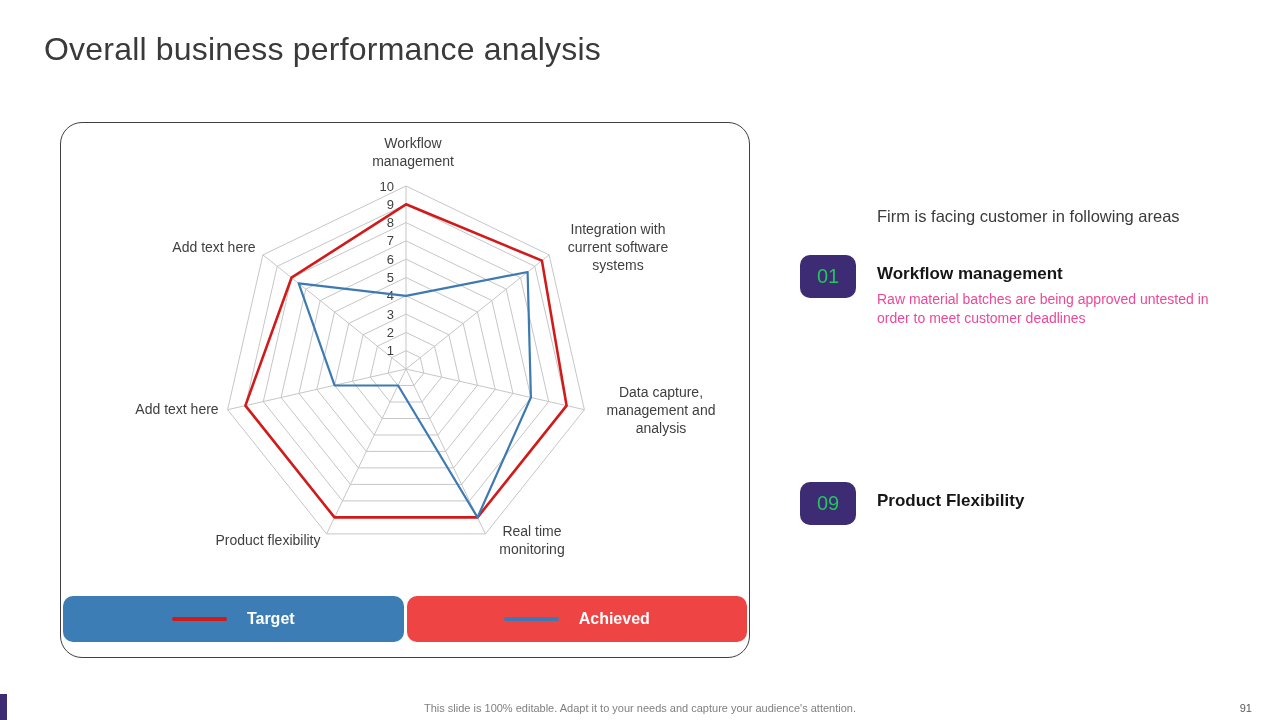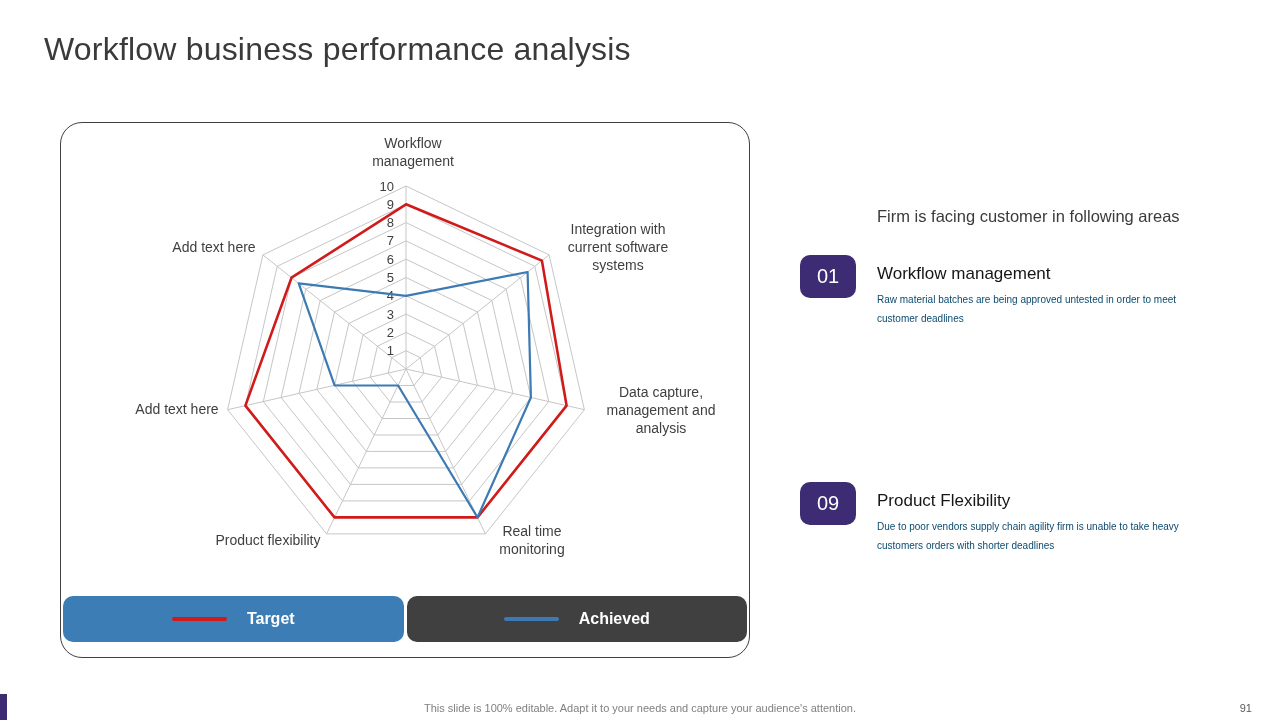--- a/index.html
+++ b/index.html
@@ -39,46 +39,46 @@
   .legend-label { color:#ffffff; font-size:16px; font-weight:700; }
   .panel-heading {
     position:absolute; left:877px; top:207px;
     font-size:16.5px; color:#3b3b3b;
   }
   .panel-item { position:absolute; left:800px; width:430px; }
   .badge {
     position:absolute; left:0; top:0;
     width:56px; height:43px;
     background:#3d2b73; border-radius:10px;
-    color:#ffffff; font-size:20px;
+    color:#22c55e; font-size:20px;
     display:flex; align-items:center; justify-content:center;
   }
   .item-content { margin-left:77px; padding-top:9px; }
-  .item-title { font-size:17px; font-weight:400; color:#161616; }
+  .item-title { font-size:17px; font-weight:700; color:#161616; }
   .item-desc {
     margin-top:6px; width:338px;
-    font-size:10px; line-height:19px; color:#0c4a6e;
+    font-size:14px; line-height:19px; color:#ec4899;
   }
   .footer {
     position:absolute; left:0; right:0; bottom:6px;
     text-align:center; font-size:11px; color:#808080;
   }
   .page-number {
     position:absolute; right:28px; bottom:6px;
     font-size:11px; color:#595959;margin-left:46px;
   }
   .corner-mark {
     position:absolute; left:0; bottom:0;
     width:7px; height:26px; background:#3d2b73;
   }
 </style>
 </head>
 <body>
 
-<div class="title">Workflow business performance analysis</div>
+<div class="title">Overall business performance analysis</div>
 
 <div class="card">
   <svg id="radar-svg" width="687" height="470">
       <polygon points="345.0,227.7 359.3,234.6 362.8,250.1 352.9,262.5 337.1,262.5 327.2,250.1 330.7,234.6" fill="none" stroke="#c6c6c6" stroke-width="1"></polygon>
       <polygon points="345.0,209.4 373.6,223.2 380.7,254.1 360.9,279.0 329.1,279.0 309.3,254.1 316.4,223.2" fill="none" stroke="#c6c6c6" stroke-width="1"></polygon>
       <polygon points="345.0,191.1 387.9,211.8 398.5,258.2 368.8,295.5 321.2,295.5 291.5,258.2 302.1,211.8" fill="none" stroke="#c6c6c6" stroke-width="1"></polygon>
       <polygon points="345.0,172.8 402.2,200.4 416.4,262.3 376.8,312.0 313.2,312.0 273.6,262.3 287.8,200.4" fill="none" stroke="#c6c6c6" stroke-width="1"></polygon>
       <polygon points="345.0,154.5 416.5,189.0 434.2,266.4 384.7,328.4 305.3,328.4 255.8,266.4 273.5,189.0" fill="none" stroke="#c6c6c6" stroke-width="1"></polygon>
       <polygon points="345.0,136.2 430.8,177.5 452.0,270.4 392.6,344.9 297.4,344.9 238.0,270.4 259.2,177.5" fill="none" stroke="#c6c6c6" stroke-width="1"></polygon>
       <polygon points="345.0,117.9 445.2,166.1 469.9,274.5 400.6,361.4 289.4,361.4 220.1,274.5 244.8,166.1" fill="none" stroke="#c6c6c6" stroke-width="1"></polygon>
@@ -117,40 +117,39 @@
       <text x="207" y="422" text-anchor="middle" class="axis-label">Product flexibility</text>
       <text x="116" y="291" text-anchor="middle" class="axis-label">Add text here</text>
       <text x="153" y="129" text-anchor="middle" class="axis-label">Add text here</text>
     </svg>
 
   <div class="legend">
     <div class="legend-btn" id="legend-btn-0" style="background: rgb(60, 125, 182);">
       <span class="swatch" id="swatch-0" style="background: rgb(209, 26, 26);"></span>
       <span class="legend-label">Target</span>
     </div>
-    <div class="legend-btn" id="legend-btn-1" style="background: #404040;">
+    <div class="legend-btn" id="legend-btn-1" style="background: #ef4444;">
       <span class="swatch" id="swatch-1" style="background: rgb(61, 122, 179);"></span>
       <span class="legend-label">Achieved</span>
     </div>
   </div>
 </div>
 
 <div class="panel-heading">Firm is facing customer in following areas</div>
 
 <div class="panel-item" style="top:255px">
   <div class="badge">01</div>
   <div class="item-content">
     <div class="item-title">Workflow management</div>
     <div class="item-desc">Raw material batches are being approved untested in order to meet customer deadlines</div>
   </div>
 </div>
 
 <div class="panel-item" style="top:482px">
   <div class="badge">09</div>
   <div class="item-content">
     <div class="item-title">Product Flexibility</div>
-    <div class="item-desc">Due to poor vendors supply chain agility firm is unable to take heavy customers orders with shorter deadlines</div>
   </div>
 </div>
 
 <div class="footer">This slide is 100% editable. Adapt it to your needs and capture your audience's attention.</div>
 <div class="page-number">91</div>
 <div class="corner-mark"></div>
 
 </body></html>

